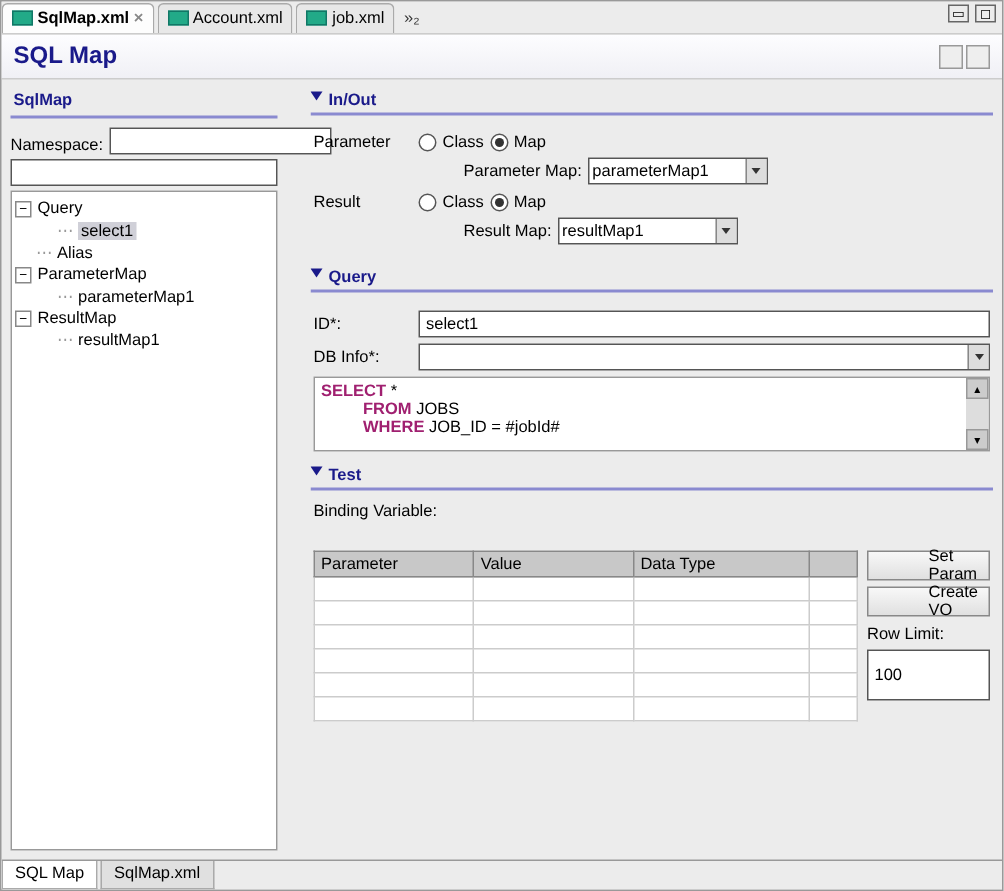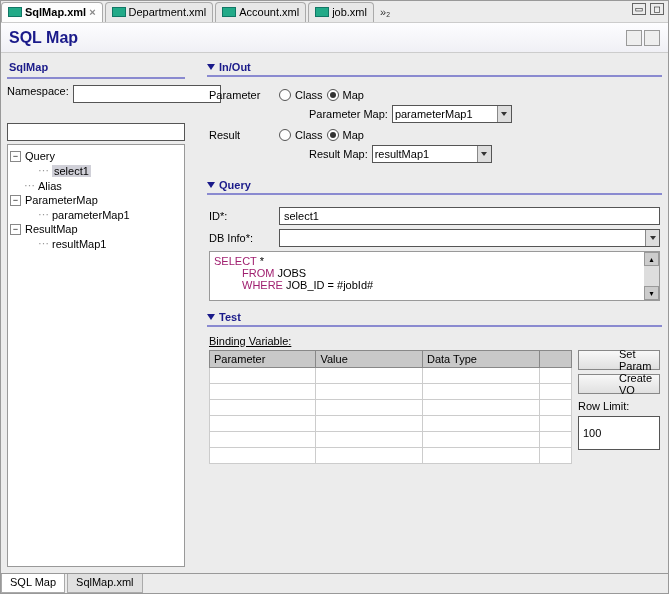--- a/index.html
+++ b/index.html
@@ -12,53 +12,53 @@
 .overflow { margin-left: 4px; color: #333; }
 .winbtns { position: absolute; right: 4px; top: 2px; display: flex; gap: 4px; }
 .winbtn { width: 14px; height: 12px; border: 1px solid #666; display: flex; align-items: center; justify-content: center; font-size: 9px; }
 .titlebar { display: flex; align-items: center; justify-content: space-between; padding: 4px 8px; background: linear-gradient(#fdfdff, #f0f0f5); border-bottom: 1px solid #ccc; height: 30px; }
 .title { color: #1a1a8a; font-size: 16px; font-weight: bold; }
 .titleicons { display: flex; gap: 2px; }
 .tbtn { width: 16px; height: 16px; border: 1px solid #999; background: #eee; }
 .main { display: flex; height: 520px; padding: 6px; gap: 22px; }
 .leftpane { width: 178px; display: flex; flex-direction: column; }
 .pane-header { color: #1a1a8a; font-weight: bold; padding: 2px 2px 4px; border-bottom: 2px solid #8a8ad0; }
-.namespace-row { display: flex; align-items: flex-start; margin: 6px 0 20px; }
+.namespace-row { display: flex; align-items: flex-end; margin: 6px 0 3px; }
 .ns-label { margin-right: 4px; }
 .ns-input { flex: 1; border: 1px solid #555; height: 18px; background: #fff; padding: 0 2px; }
 .ns-input2 { width: 100%; border: 1px solid #555; height: 18px; background: #fff; margin-bottom: 3px; padding: 0 2px; }
 .tree { border: 1px solid #999; background: #fff; flex: 1; padding: 4px 2px; overflow: auto; }
 .tree-node { display: flex; align-items: center; padding: 1px 0; }
 .toggle { width: 11px; height: 11px; border: 1px solid #888; display: inline-flex; align-items: center; justify-content: center; font-size: 9px; margin-right: 4px; line-height: 1; }
 .dots { color: #999; margin-right: 3px; }
 .sel { background: #d0d0d8; padding: 0 2px; }
 .indent1 { padding-left: 14px; }
 .indent2 { padding-left: 28px; }
 .rightpane { flex: 1; display: flex; flex-direction: column; gap: 4px; overflow: hidden; }
-.section-hdr { color: #1a1a8a; font-weight: bold; padding: 2px 0; border-bottom: 2px solid #8a8ad0; display: flex; align-items: center; }
+.section-hdr { color: #1a1a8a; font-weight: bold; padding: 2px 0; border-bottom: 2px solid #8a8ad0; display: flex; align-items: flex-start; }
 .twisty { display: inline-block; width: 0; height: 0; border-left: 4px solid transparent; border-right: 4px solid transparent; border-top: 6px solid #1a1a8a; margin-right: 4px; }
 .section-body { padding: 4px 2px; }
 .form-row { display: flex; align-items: center; margin: 4px 0; }
 .form-label { width: 70px; }
 .radio-row { display: flex; align-items: center; gap: 4px; }
 .radio { width: 12px; height: 12px; border: 1px solid #555; border-radius: 50%; display: inline-flex; align-items: center; justify-content: center; background: #fff; }
 .radio.checked::after { content: ""; width: 6px; height: 6px; background: #333; border-radius: 50%; }
 .sub-row { margin-left: 100px; display: flex; align-items: center; margin-bottom: 6px; }
 .sub-label { margin-right: 4px; }
 .dropdown { border: 1px solid #555; height: 18px; background: #fff; display: flex; align-items: center; padding: 0 2px; position: relative; }
 .dd-arrow { width: 14px; height: 16px; background: #ddd; border-left: 1px solid #888; position: absolute; right: 0; top: 0; display: flex; align-items: center; justify-content: center; }
 .dd-arrow::after { content: ""; border-left: 3px solid transparent; border-right: 3px solid transparent; border-top: 4px solid #333; }
 .dd120 { width: 120px; }
 .dd-large { flex: 1; }
 .btn { border: 1px solid #888; background: linear-gradient(#f8f8f8,#e0e0e0); padding: 2px 6px; height: 20px; display: inline-flex; align-items: center; margin-left: 4px; }
 .text-input { border: 1px solid #555; height: 18px; background: #fff; padding: 0 4px; flex: 1; }
 .sql-box { border: 1px solid #999; background: #fff; height: 50px; padding: 3px 4px; position: relative; font-family: monospace; font-size: 11px; }
 .sql-scroll { position: absolute; right: 0; top: 0; bottom: 0; width: 15px; background: #ddd; display: flex; flex-direction: column; justify-content: space-between; }
 .sbtn { height: 14px; background: #ccc; border: 1px solid #999; display: flex; align-items: center; justify-content: center; font-size: 8px; }
-.kw { color: #a02070; font-weight: normal; }
+.kw { color: #a02070; font-weight: bold; }
 .test-area { display: flex; gap: 6px; }
 .table-wrap { flex: 1; }
 .grid { border: 1px solid #555; background: #fff; width: 100%; border-collapse: collapse; }
 .grid th { background: #c8c8c8; border: 1px solid #888; padding: 2px 4px; text-align: left; font-weight: normal; }
 .grid td { border: 1px solid #ccc; height: 16px; }
 .th-param { width: 100px; }
 .th-value { width: 100px; }
 .th-data { width: 110px; }
 .th-blank { width: 30px; }
 .test-btns { display: flex; flex-direction: column; gap: 4px; width: 82px; }
@@ -73,24 +73,20 @@
 <body>
 
 <div class="tabbar">
   <div class="tab active">
     <span class="tab-icon"></span>
     <span>SqlMap.xml</span>
     <span class="tab-close">×</span>
   </div>
   <div class="tab">
     <span class="tab-icon"></span>
-    <span>Department.xml</span>
-  </div>
-  <div class="tab">
-    <span class="tab-icon"></span>
     <span>Account.xml</span>
   </div>
   <div class="tab">
     <span class="tab-icon"></span>
     <span>job.xml</span>
   </div>
   <span class="overflow">»₂</span>
   <div class="winbtns">
     <div class="winbtn">▭</div>
     <div class="winbtn">◻</div>
@@ -209,21 +205,21 @@
             <div class="sbtn">▾</div>
           </div>
       </div>
     </div>
 
     <div class="section-hdr">
         <span class="twisty"></span>
         <span>Test</span>
       </div>
     <div class="section-body">
-      <div style="margin-bottom:3px;text-decoration:underline;">Binding Variable:</div>
+      <div style="margin-bottom:20px;">Binding Variable:</div>
       <div class="test-area">
         <div class="table-wrap">
           <table class="grid">
             <thead>
                 <tr>
               <th class="th-param">Parameter</th>
               <th class="th-value">Value</th>
               <th class="th-data">Data Type</th>
               <th class="th-blank"></th>
             </tr>

